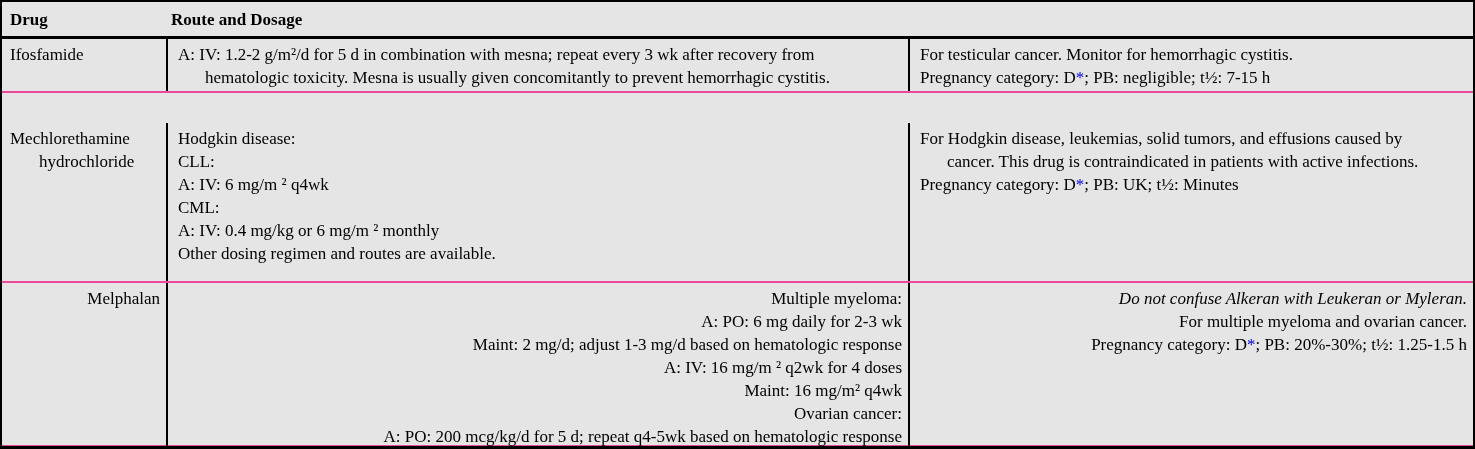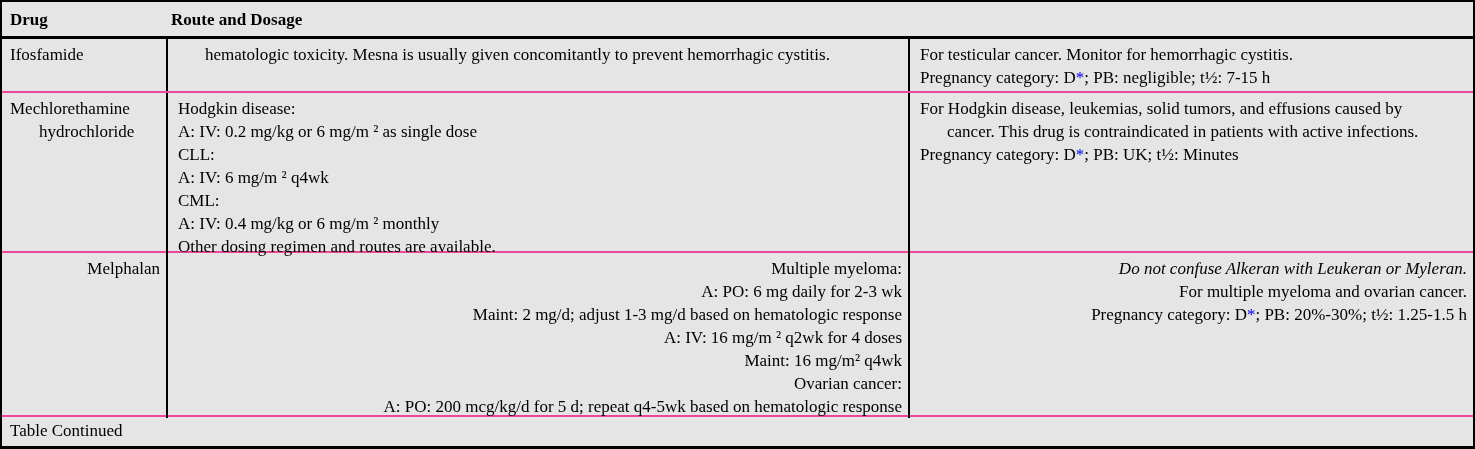--- a/index.html
+++ b/index.html
@@ -30,21 +30,21 @@
     font-size: 17px;
   }
   .hcell { padding-left: 5px; padding-top: 2px; }
   .hcell.h1 { padding-left: 8px; }
   
   .body-row { border-bottom: 2px solid #ec4899; }
   .body-row .cell { padding: 4px 6px 0 10px; font-size: 17px; line-height: 23px; }
   .body-row .c1 { padding-left: 8px; }
   .body-row .c2, .body-row .c3 { border-left: 2px solid #000; }
   .row-1 { height: 54px; }
-  .row-2 { height: 160px; }
+  .row-2 { height: 160px; margin-top: 30px; }
   .row-3 { height: 164px; text-align: right; }
   .ln { white-space: nowrap; }
   .hang { padding-left: 27px; }
   .hang-drug { padding-left: 29px; }
   .it { font-style: italic; }
   .star { color: var(--star-color, #0000dd); }
   
   .footer-row {
     height: 29px;
     font-size: 17px;
@@ -60,36 +60,36 @@
   <div class="grid-row header-row">
     <div class="hcell h1">Drug</div>
     <div class="hcell h2">Route and Dosage</div>
   </div>
 
   <div class="grid-row body-row row-1">
     <div class="cell c1">
       <div class="ln">Ifosfamide</div>
     </div>
     <div class="cell c2">
+      <div class="ln">A: IV: 1.2-2 g/m²/d for 5 d in combination with mesna; repeat every 3 wk after recovery from</div>
       <div class="ln hang">hematologic toxicity. Mesna is usually given concomitantly to prevent hemorrhagic cystitis.</div>
     </div>
     <div class="cell c3">
       <div class="ln">For testicular cancer. Monitor for hemorrhagic cystitis.</div>
       <div class="ln"><span>Pregnancy category: D</span><span class="star">*</span><span>; PB: negligible; t½: 7-15 h</span></div>
     </div>
   </div>
 
   <div class="grid-row body-row row-2">
     <div class="cell c1">
       <div class="ln">Mechlorethamine</div>
       <div class="ln hang-drug">hydrochloride</div>
     </div>
     <div class="cell c2">
       <div class="ln">Hodgkin disease:</div>
-      <div class="ln">A: IV: 0.2 mg/kg or 6 mg/m ² as single dose</div>
       <div class="ln">CLL:</div>
       <div class="ln">A: IV: 6 mg/m ² q4wk</div>
       <div class="ln">CML:</div>
       <div class="ln">A: IV: 0.4 mg/kg or 6 mg/m ² monthly</div>
       <div class="ln">Other dosing regimen and routes are available.</div>
     </div>
     <div class="cell c3">
       <div class="ln">For Hodgkin disease, leukemias, solid tumors, and effusions caused by</div>
       <div class="ln hang">cancer. This drug is contraindicated in patients with active infections.</div>
       <div class="ln"><span>Pregnancy category: D</span><span class="star">*</span><span>; PB: UK; t½: Minutes</span></div>

